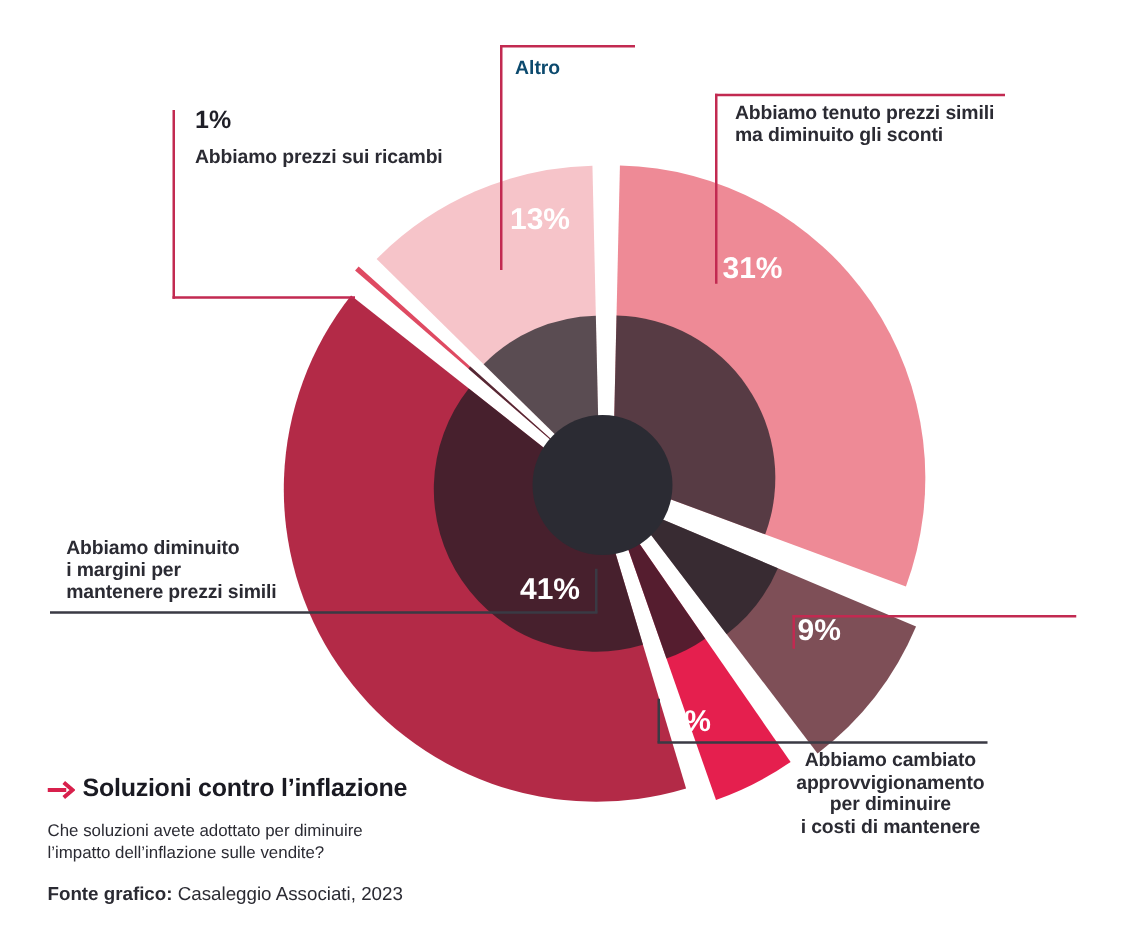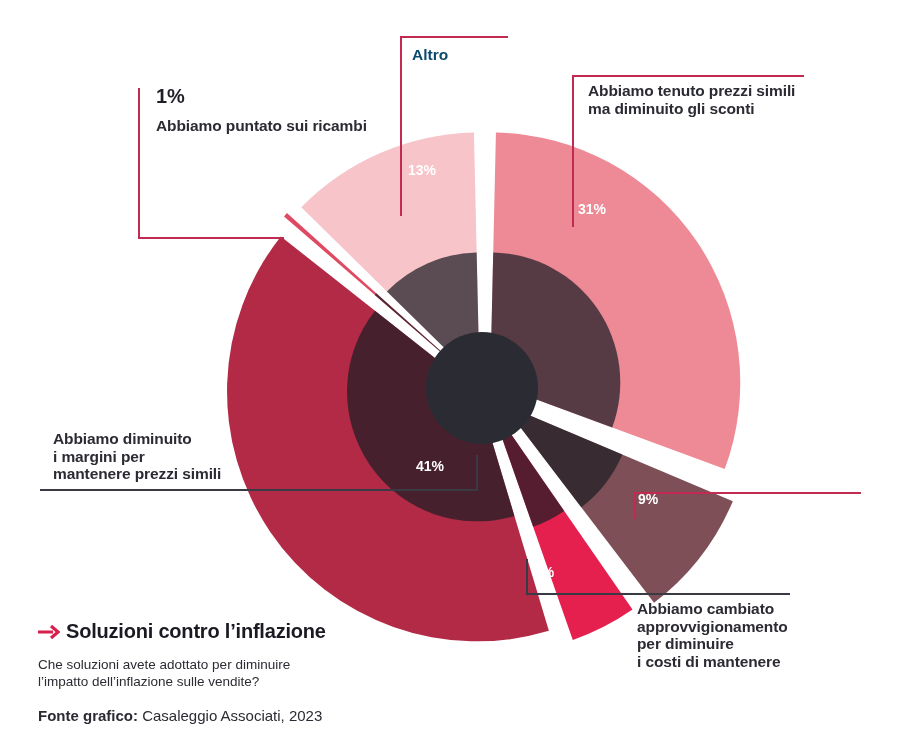--- a/index.html
+++ b/index.html
@@ -31,21 +31,21 @@
   .lbl-altro{
     font-weight:bold;
     font-size:15.5px;
     color:#0c4a6e;
   }
 
   
   .pct-in{
     position:absolute;
     font-weight:bold;
-    font-size:14px;
+    font-size:24px;
     color:#ffffff;
     white-space:nowrap;
   }
 
   
   .ldr{position:absolute;background:#c22a51;}
   .ldr-dark{position:absolute;background:#3a3a44;}
 
   
   #footer{position:absolute;left:38px;top:620px;width:430px;}
@@ -120,31 +120,31 @@
 
   <div class="lbl lbl-altro" style="left:412px;top:46px;">Altro</div>
 
   <div class="lbl" style="left:588px;top:82px;">
     <div class="lbl-title">Abbiamo tenuto prezzi simili</div>
     <div class="lbl-title">ma diminuito gli sconti</div>
   </div>
 
   <div class="lbl" style="left:156px;top:85px;">
     <div class="lbl-pct-out">1%</div>
-    <div class="lbl-title" style="margin-top:9px;">Abbiamo puntato sui ricambi</div>
+    <div class="lbl-title" style="margin-top:9px;">Abbiamo prezzi sui ricambi</div>
   </div>
 
   <div class="lbl" style="left:53px;top:430px;">
     <div class="lbl-title">Abbiamo diminuito</div>
     <div class="lbl-title">i margini per</div>
     <div class="lbl-title">mantenere prezzi simili</div>
   </div>
 
 
-  <div class="lbl" style="left:637px;top:600px;">
+  <div class="lbl" style="left:637px;top:600px;text-align:center;">
     <div class="lbl-title">Abbiamo cambiato</div>
     <div class="lbl-title">approvvigionamento</div>
     <div class="lbl-title">per diminuire</div>
     <div class="lbl-title">i costi di mantenere</div>
   </div>
 
   <div id="footer">
     <div id="ftitle">
       <span id="arrow">
         <svg width="22" height="16" viewBox="0 0 22 16" aria-hidden="true">

